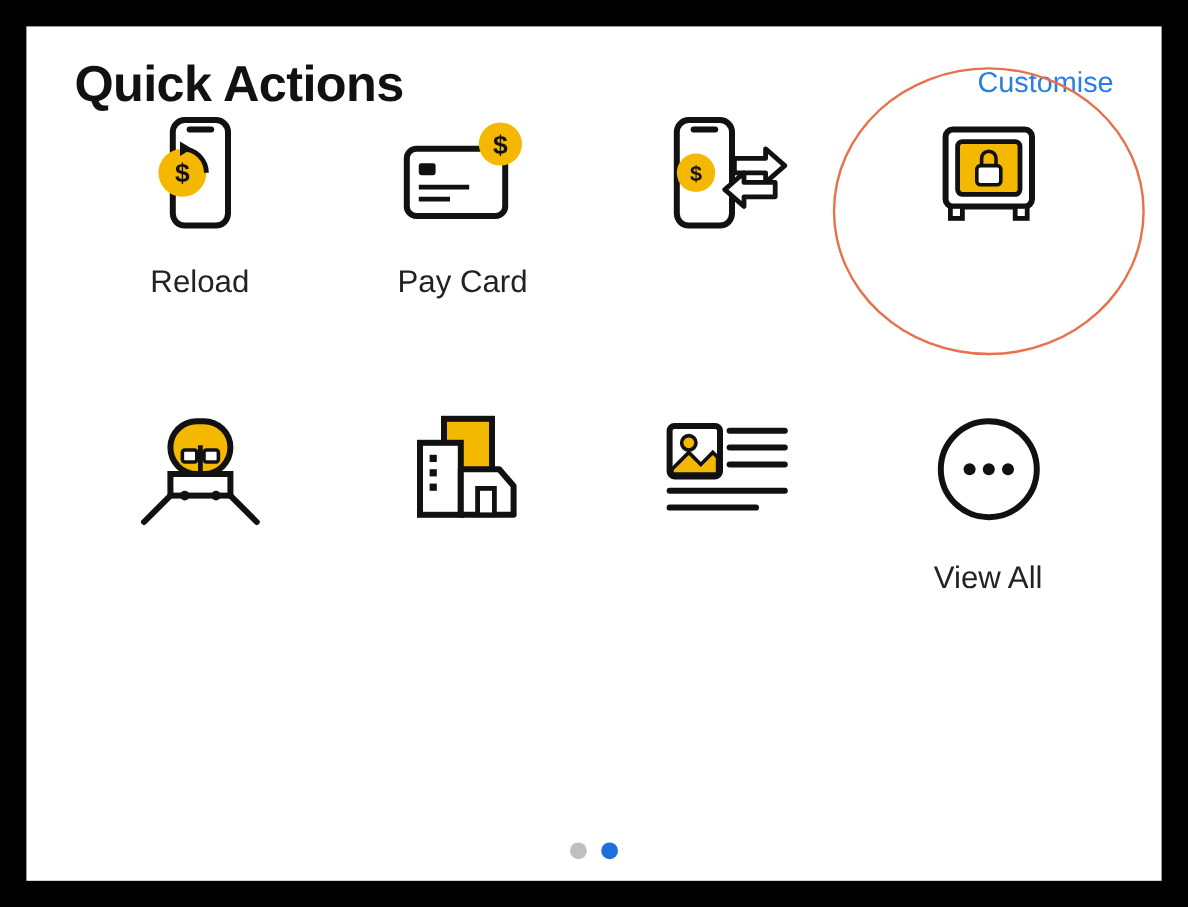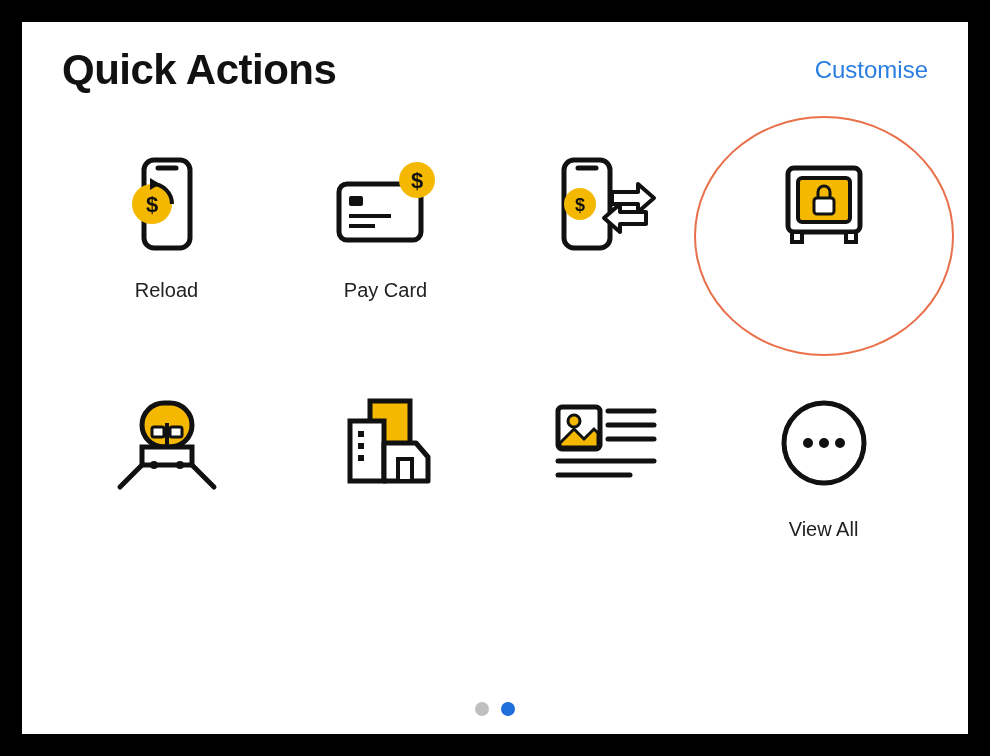--- a/index.html
+++ b/index.html
@@ -15,21 +15,20 @@
     background: #fff;
     width: 946px;
     height: 712px;
     padding: 24px 40px 20px 40px;
     position: relative;
   }
   .header {
     display: flex;
     justify-content: space-between;
     align-items: center;
-    margin-bottom: 60px;
   }
   .title {
     font-size: 42px;
     font-weight: 700;
     color: #111;
     letter-spacing: -0.5px;
   }
   .customise {
     font-size: 24px;
     font-weight: 500;
@@ -52,21 +51,21 @@
     width: 200px;
   }
   .icon-wrap {
     height: 100px;
     display: flex;
     align-items: center;
     justify-content: center;
     margin-bottom: 24px;
   }
   .label {
-    font-size: 20px;
+    font-size: 26px;
     color: #222;
     text-align: center;
     line-height: 1.25;
     font-weight: 400;
   }
   .highlight-circle {
     position: absolute;
     width: 260px;
     height: 240px;
     border: 2px solid #e8704a;

